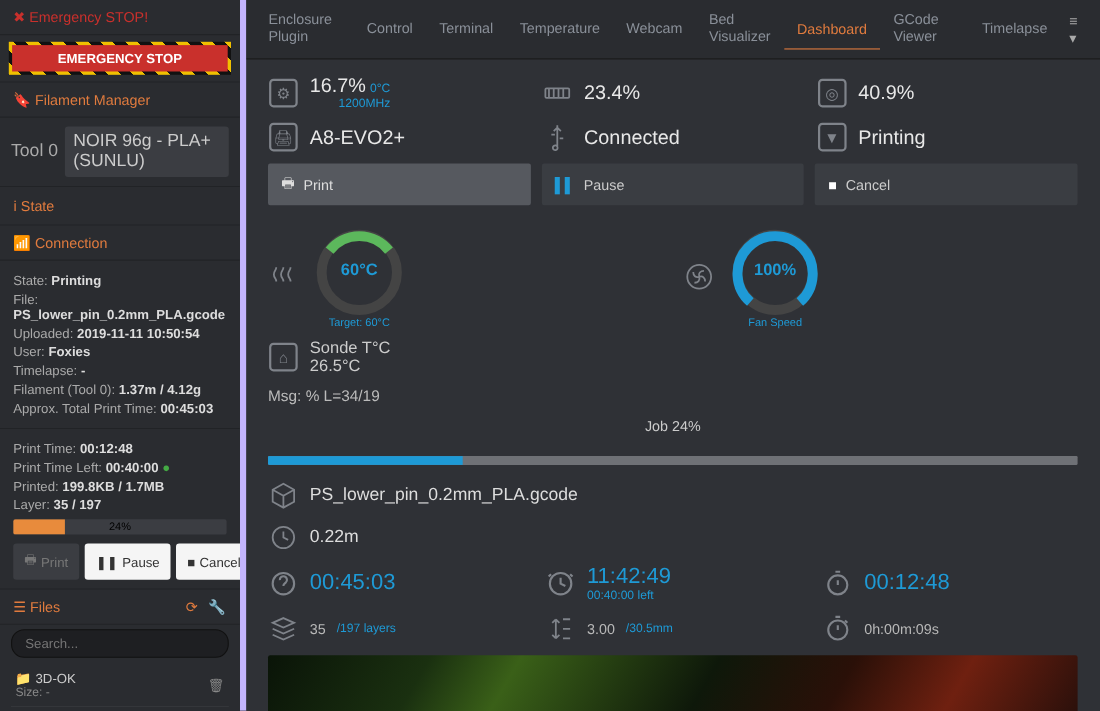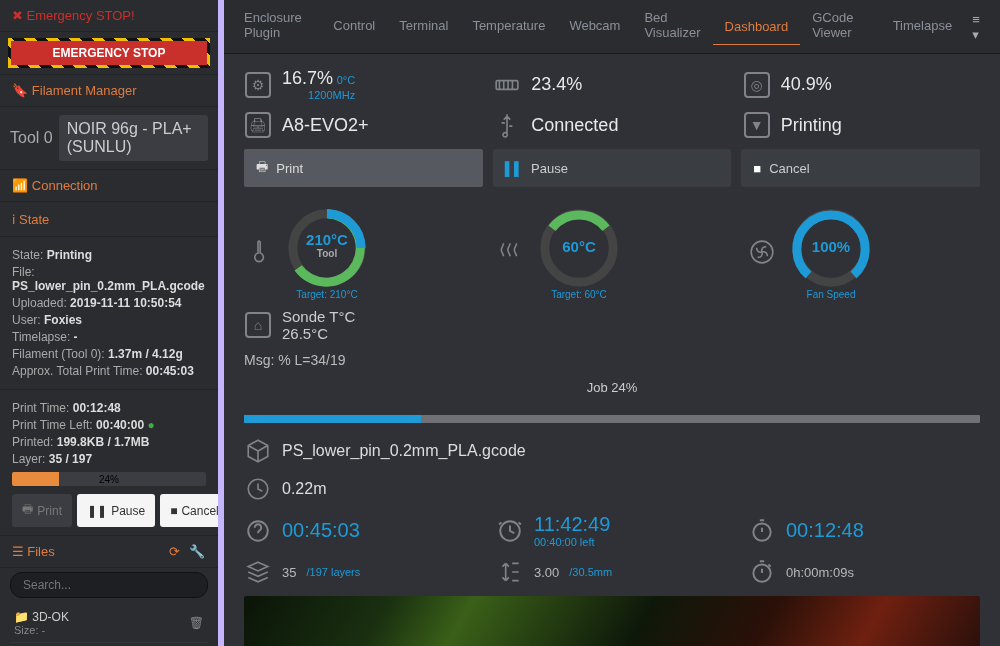--- a/index.html
+++ b/index.html
@@ -84,22 +84,22 @@
     <div class="estop-wrap">
       <div class="estop">
           <div class="estop-btn">EMERGENCY STOP</div>
         </div>
     </div>
     <div class="sb-link">🔖 <span>Filament Manager</span></div>
     <div class="tool-row">
       <span class="tool-label">Tool 0</span>
       <div class="tool-select">NOIR 96g - PLA+ (SUNLU)</div>
     </div>
+    <div class="sb-section">ℹ <span>State</span></div>
     <div class="sb-section">📶 <span>Connection</span></div>
-    <div class="sb-section">ℹ <span>State</span></div>
     <div class="sb-body">
       <div class="kv"><span>State:</span> <b>Printing</b></div>
       <div class="kv"><span>File:</span> <b>PS_lower_pin_0.2mm_PLA.gcode</b></div>
       <div class="kv"><span>Uploaded:</span> <b>2019-11-11 10:50:54</b></div>
       <div class="kv"><span>User:</span> <b>Foxies</b></div>
       <div class="kv"><span>Timelapse:</span> <b>-</b></div>
       <div class="kv"><span>Filament (Tool 0):</span> <b>1.37m / 4.12g</b></div>
       <div class="kv"><span>Approx. Total Print Time:</span> <b>00:45:03</b></div>
     </div>
     <div class="sb-body">
@@ -211,38 +211,20 @@
           </div>
         <div class="act-btn">
             <span style="color:#fff">■</span> 
             <span>Cancel</span>
           </div>
       </div>
       <div class="gauges">
         <div class="gauge-cell">
           <div class="icon-box">
               <svg viewBox="0 0 24 24" fill="none" stroke="#7f838a" stroke-width="1.5">
-                <path d="M12 3v10a4 4 0 102 0V3a1 1 0 00-2 0z"></path>
-              </svg>
-            </div>
-          <div>
-            <div class="gauge">
-              <svg viewBox="0 0 100 100">
-                  <circle cx="50" cy="50" r="38" fill="none" stroke="#444" stroke-width="10"></circle>
-                  <path d="M50 12 A38 38 0 1 1 18 72" fill="none" stroke="#5cb85c" stroke-width="10"></path>
-                  <path d="M50 12 A38 38 0 0 1 88 50" fill="none" stroke="#1e9ad6" stroke-width="10"></path>
-                </svg>
-              <div class="gauge-txt"><span>210°C</span><div class="gauge-label">Tool</div></div>
-            </div>
-            <div class="gauge-target">Target: 210°C</div>
-          </div>
-        </div>
-        <div class="gauge-cell">
-          <div class="icon-box">
-              <svg viewBox="0 0 24 24" fill="none" stroke="#7f838a" stroke-width="1.5">
                 <path d="M6 4c0 3-2 3-2 6s2 3 2 6M12 4c0 3-2 3-2 6s2 3 2 6M18 4c0 3-2 3-2 6s2 3 2 6"></path>
               </svg>
             </div>
           <div>
             <div class="gauge">
               <svg viewBox="0 0 100 100">
                   <circle cx="50" cy="50" r="38" fill="none" stroke="#444" stroke-width="10"></circle>
                   <path d="M20 28 A38 38 0 0 1 80 28" fill="none" stroke="#5cb85c" stroke-width="10"></path>
                 </svg>
               <div class="gauge-txt"><span>60°C</span></div>

